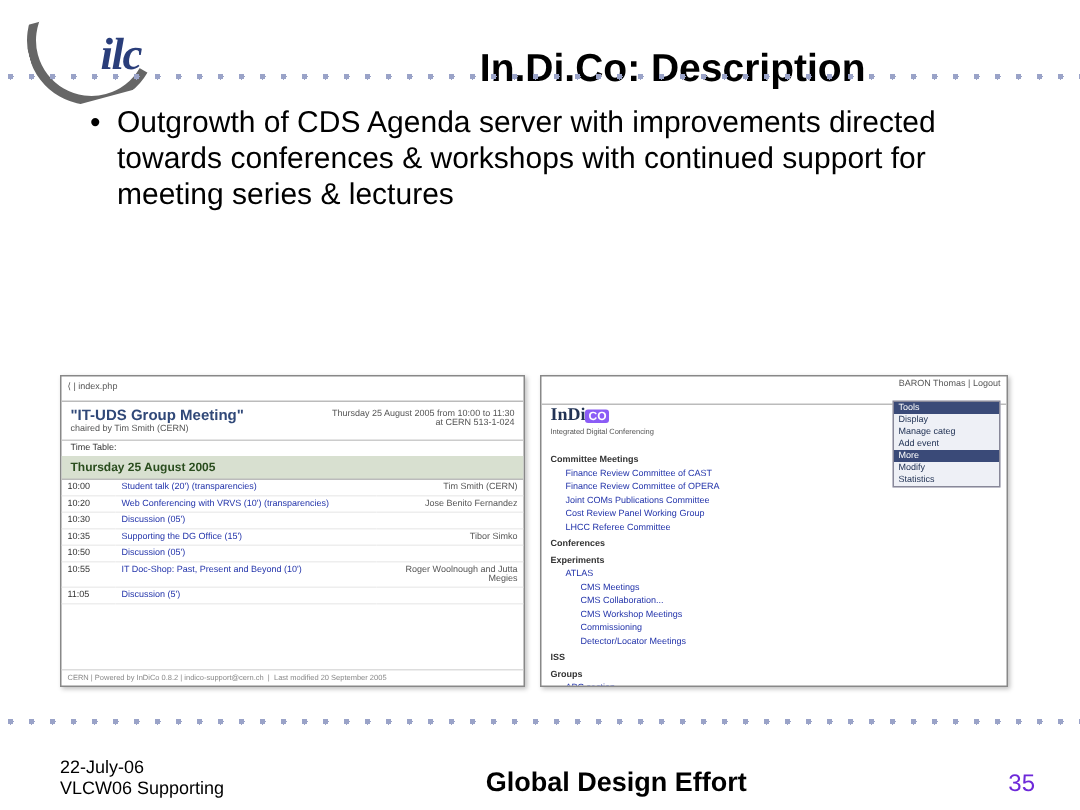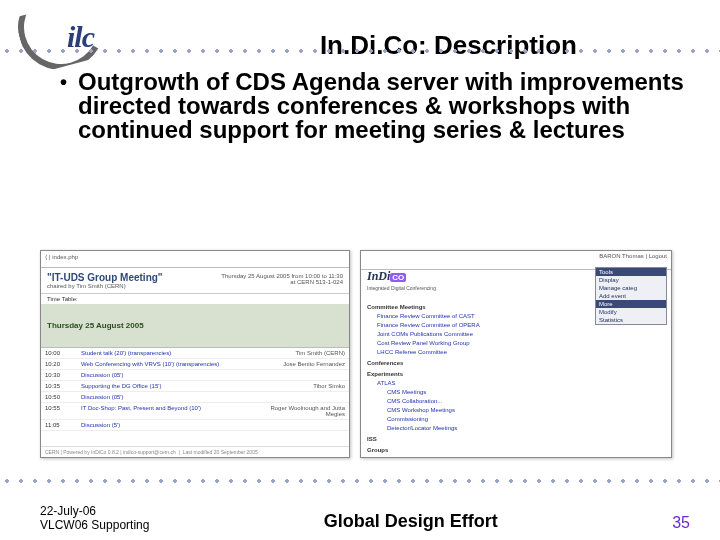--- a/index.html
+++ b/index.html
@@ -94,22 +94,22 @@
     right: 30px;
   }
   .body ul {
     margin: 0;
     padding: 0;
     list-style: none;
   }
   .body li {
     position: relative;
     padding-left: 18px;
-    font-size: 24px;
-    font-weight: bold;
+    font-size: 20px;
+    font-weight: normal;
     line-height: 24px;
     color: #000;
   }
   .body li::before {
     content: "•";
     position: absolute;
     left: 0;
     top: 0;
     font-size: 20px;
   }
@@ -160,21 +160,21 @@
     font-size: 10px;
     font-weight: bold;
     color: #304878;
   }
   .shot-left .header .sub {
     font-size: 6px;
     color: #555;
   }
   .shot-left .datebar {
     background: #d8e0d0;
-    padding: 17px 6px;
+    padding: 3px 6px;
     font-size: 8px;
     font-weight: bold;
     color: #2a4d1e;
     border-bottom: 1px solid #bbb;
   }
   .shot-left table.tt {
     width: 100%;
     font-size: 6px;
     border-collapse: collapse;
   }
@@ -215,21 +215,20 @@
     font-size: 6px;
     color: #555;
   }
   .shot-right .logo-indico {
     position: absolute;
     top: 18px;
     left: 6px;
     font-size: 8px;
   }
   .shot-right .logo-indico .in {
-    font-style: italic;
     font-family: "Times New Roman", serif;
     font-size: 12px;
     color: #223355;
     font-weight: bold;
   }
   .shot-right .logo-indico .co {
     display: inline-block;
     background: #8b5cf6;
     color: #fff;
     border-radius: 2px;

